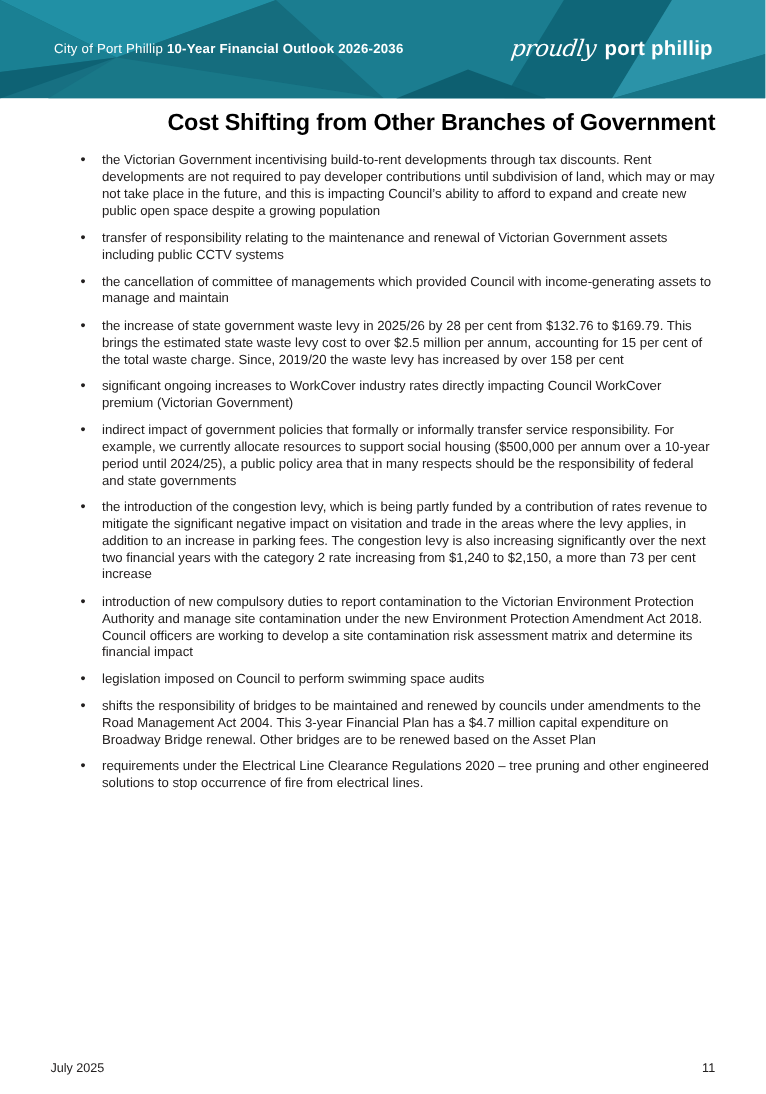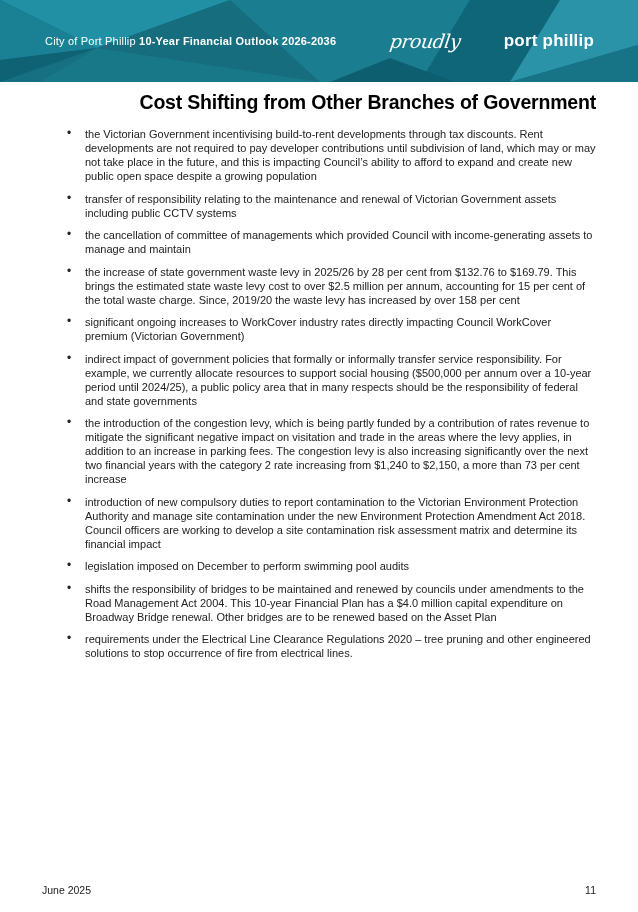--- a/index.html
+++ b/index.html
@@ -51,21 +51,20 @@
     font-family: "DejaVu Serif", serif;
     font-style: italic;
     font-size: 19px;
     transform: skewX(-8deg);
     letter-spacing: -0.5px;
   }
   .logo .brand {
     font-weight: bold;
     font-size: 17px;
     letter-spacing: 0.2px;
-    margin-left: 36px;
   }
 
   
   main {
     position: absolute;
     top: 82px; left: 0; right: 0;
     padding: 9px 42px 0 42px;
   }
   h1.page-title {
     margin: 0 0 10px 0;
@@ -146,24 +145,24 @@
     <h1 class="page-title">Cost Shifting from Other Branches of Government</h1>
     <ul class="bullets">
         <li>the Victorian Government incentivising build-to-rent developments through tax discounts. Rent developments are not required to pay developer contributions until subdivision of land, which may or may not take place in the future, and this is impacting Council’s ability to afford to expand and create new public open space despite a growing population</li>
         <li>transfer of responsibility relating to the maintenance and renewal of Victorian Government assets including public CCTV systems</li>
         <li>the cancellation of committee of managements which provided Council with income-generating assets to manage and maintain</li>
         <li>the increase of state government waste levy in 2025/26 by 28 per cent from $132.76 to $169.79. This brings the estimated state waste levy cost to over $2.5 million per annum, accounting for 15 per cent of the total waste charge. Since, 2019/20 the waste levy has increased by over 158 per cent</li>
         <li>significant ongoing increases to WorkCover industry rates directly impacting Council WorkCover premium (Victorian Government)</li>
         <li>indirect impact of government policies that formally or informally transfer service responsibility. For example, we currently allocate resources to support social housing ($500,000 per annum over a 10-year period until 2024/25), a public policy area that in many respects should be the responsibility of federal and state governments</li>
         <li>the introduction of the congestion levy, which is being partly funded by a contribution of rates revenue to mitigate the significant negative impact on visitation and trade in the areas where the levy applies, in addition to an increase in parking fees. The congestion levy is also increasing significantly over the next two financial years with the category 2 rate increasing from $1,240 to $2,150, a more than 73 per cent increase</li>
         <li>introduction of new compulsory duties to report contamination to the Victorian Environment Protection Authority and manage site contamination under the new Environment Protection Amendment Act 2018. Council officers are working to develop a site contamination risk assessment matrix and determine its financial impact</li>
-        <li>legislation imposed on December to perform swimming pool audits</li>
-        <li>shifts the responsibility of bridges to be maintained and renewed by councils under amendments to the Road Management Act 2004. This 10-year Financial Plan has a $4.0 million capital expenditure on Broadway Bridge renewal. Other bridges are to be renewed based on the Asset Plan</li>
+        <li>legislation imposed on Council to perform swimming space audits</li>
+        <li>shifts the responsibility of bridges to be maintained and renewed by councils under amendments to the Road Management Act 2004. This 3-year Financial Plan has a $4.7 million capital expenditure on Broadway Bridge renewal. Other bridges are to be renewed based on the Asset Plan</li>
         <li>requirements under the Electrical Line Clearance Regulations 2020 – tree pruning and other engineered solutions to stop occurrence of fire from electrical lines.</li>
       </ul>
   </main>
 
   <footer>
-    <span>June 2025</span>
+    <span>July 2025</span>
     <span>11</span>
   </footer>
 
 </div>
 
 </body></html>

